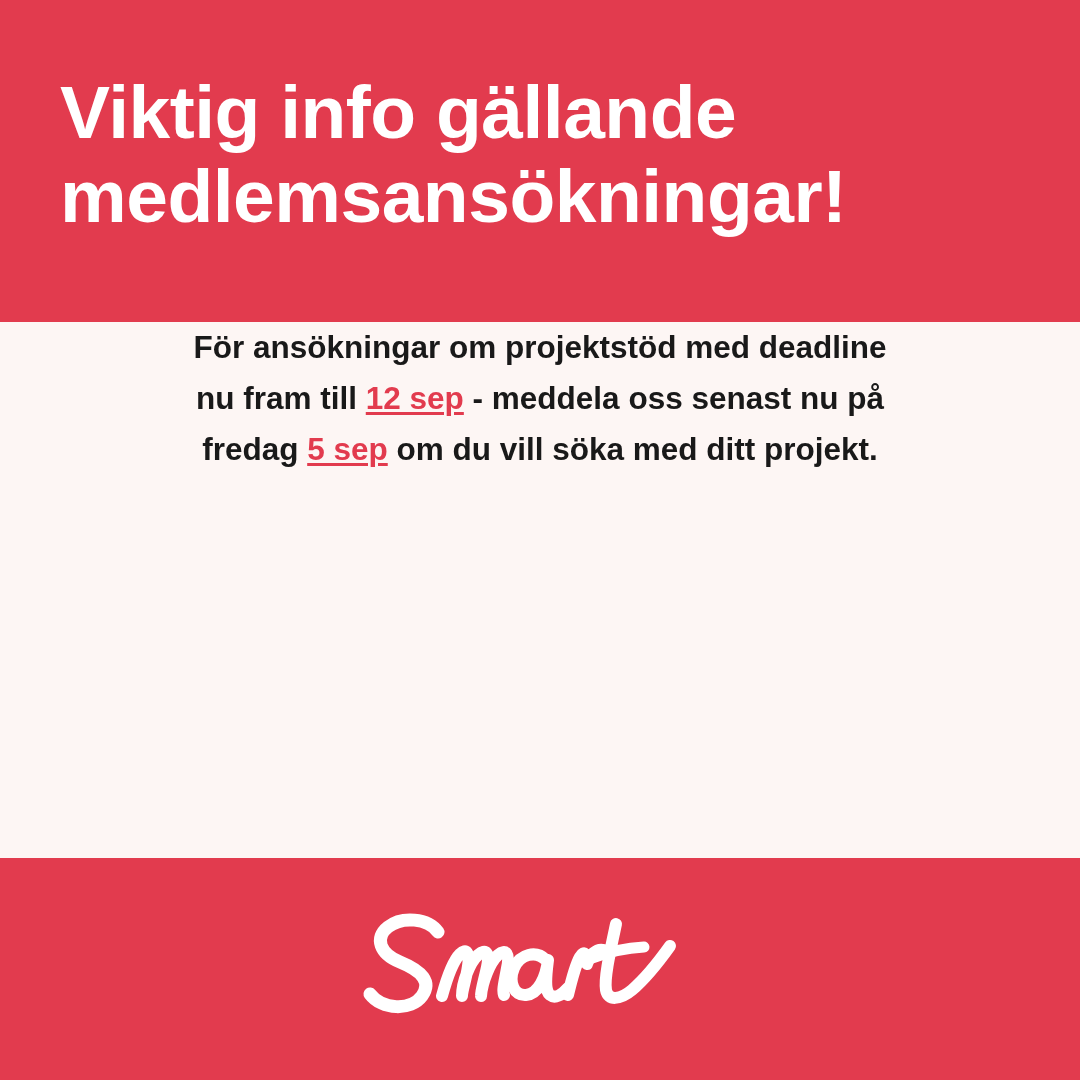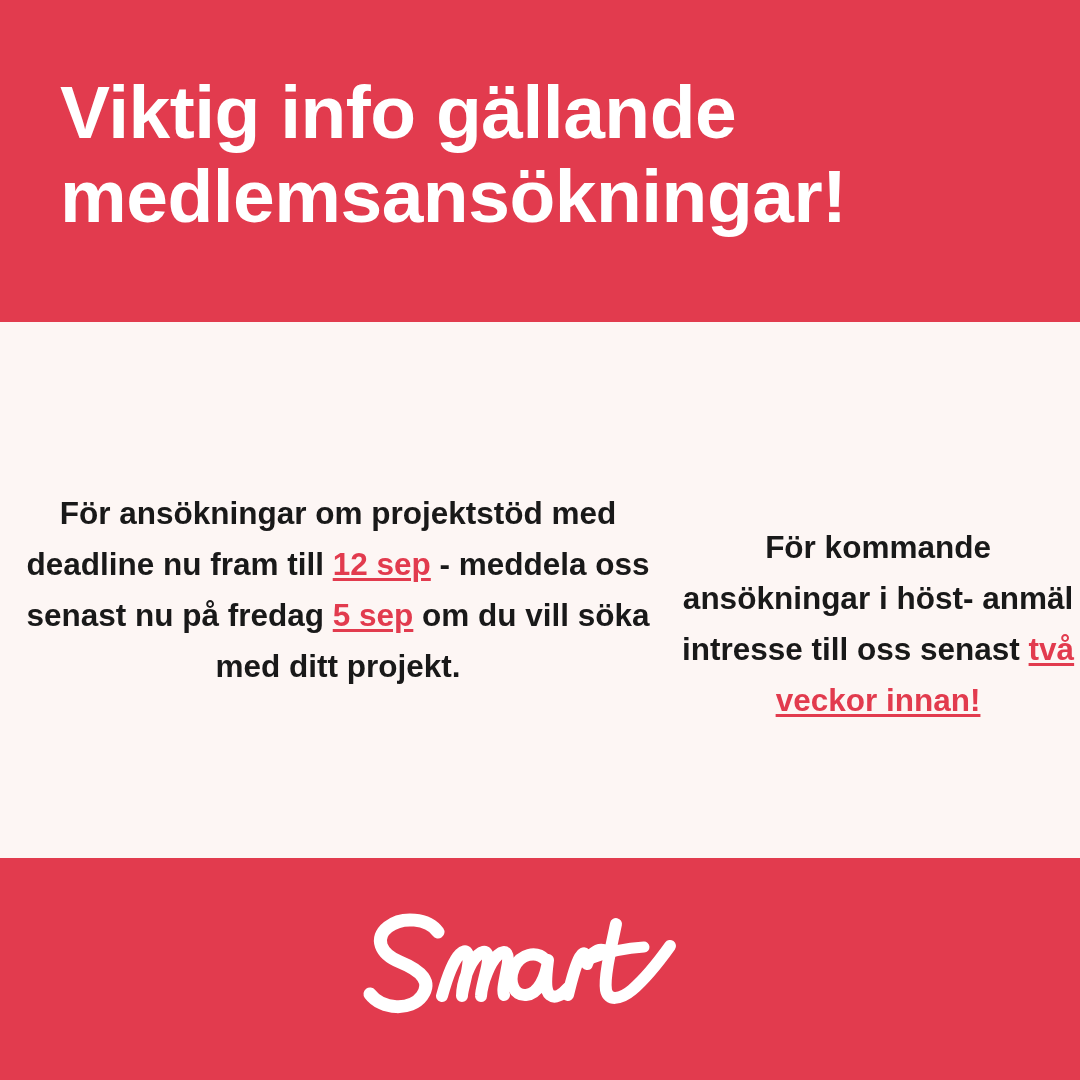--- a/index.html
+++ b/index.html
@@ -39,21 +39,21 @@
     text-align: left;
     letter-spacing: -0.5px;
     margin: 0;
     max-width: 960px;
   }
   
   .body-area {
     flex: 1;
     background: #fdf6f4;
     display: flex;
-    flex-direction: row;
+    flex-direction: column;
     align-items: center;
     justify-content: flex-start;
     box-sizing: border-box;
   }
   .para {
     color: #191919;
     font-size: 31.5px;
     font-weight: bold;
     line-height: 1.62;
     text-align: center;
@@ -91,23 +91,20 @@
   <div class="header-band">
     <h1 class="header-title">Viktig info gällande medlemsansökningar!</h1>
   </div>
 
   <div class="body-area">
 
     <p class="para">
       <span>För ansökningar om projektstöd med deadline nu fram till </span><span class="hl">12 sep</span><span> - meddela oss senast nu på fredag </span><span class="hl">5 sep</span><span> om du vill söka med ditt projekt.</span>
     </p>
 
-    <p class="para">
-      <span>För kommande ansökningar i höst- anmäl intresse till oss senast </span><span class="hl">två veckor innan!</span>
-    </p>
 
   </div>
 
   <div class="footer-band">
     <svg class="logo" viewBox="0 0 420 150" aria-label="Smart">
       <g fill="none" stroke="#ffffff" stroke-linecap="round" stroke-linejoin="round">
 
         <path d="M108 38 C98 24, 72 22, 58 33 C44 44, 50 60, 70 68 C92 77, 102 88, 92 102 C81 117, 52 116, 40 100" stroke-width="13"></path>
 
         <path d="M112 102 C118 80, 124 66, 130 60 C136 54, 140 58, 138 72 C136 86, 132 96, 132 102

